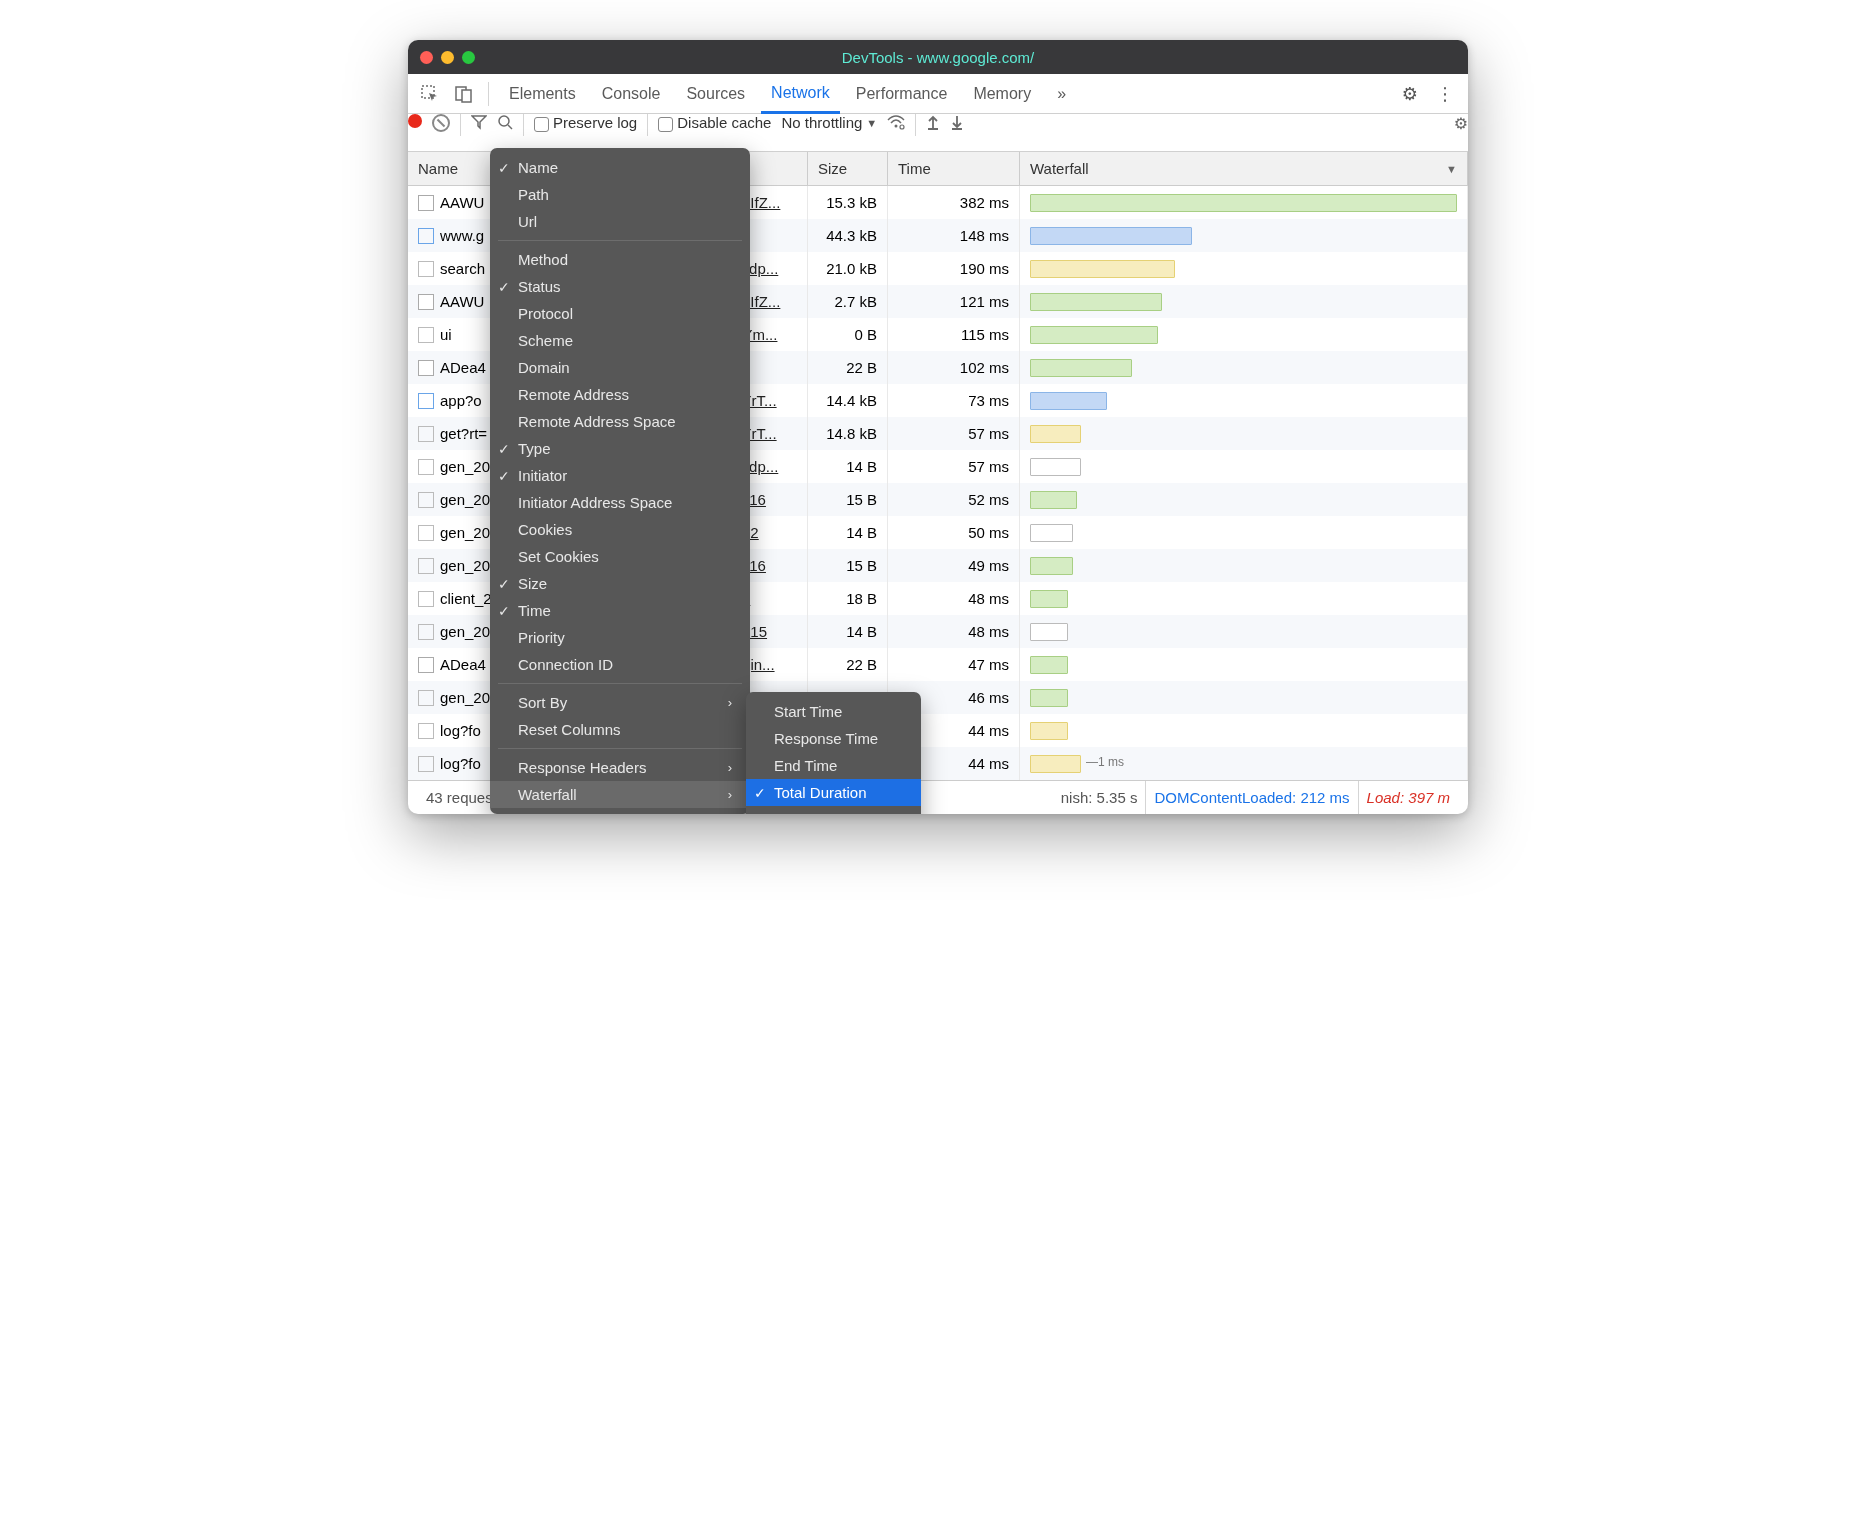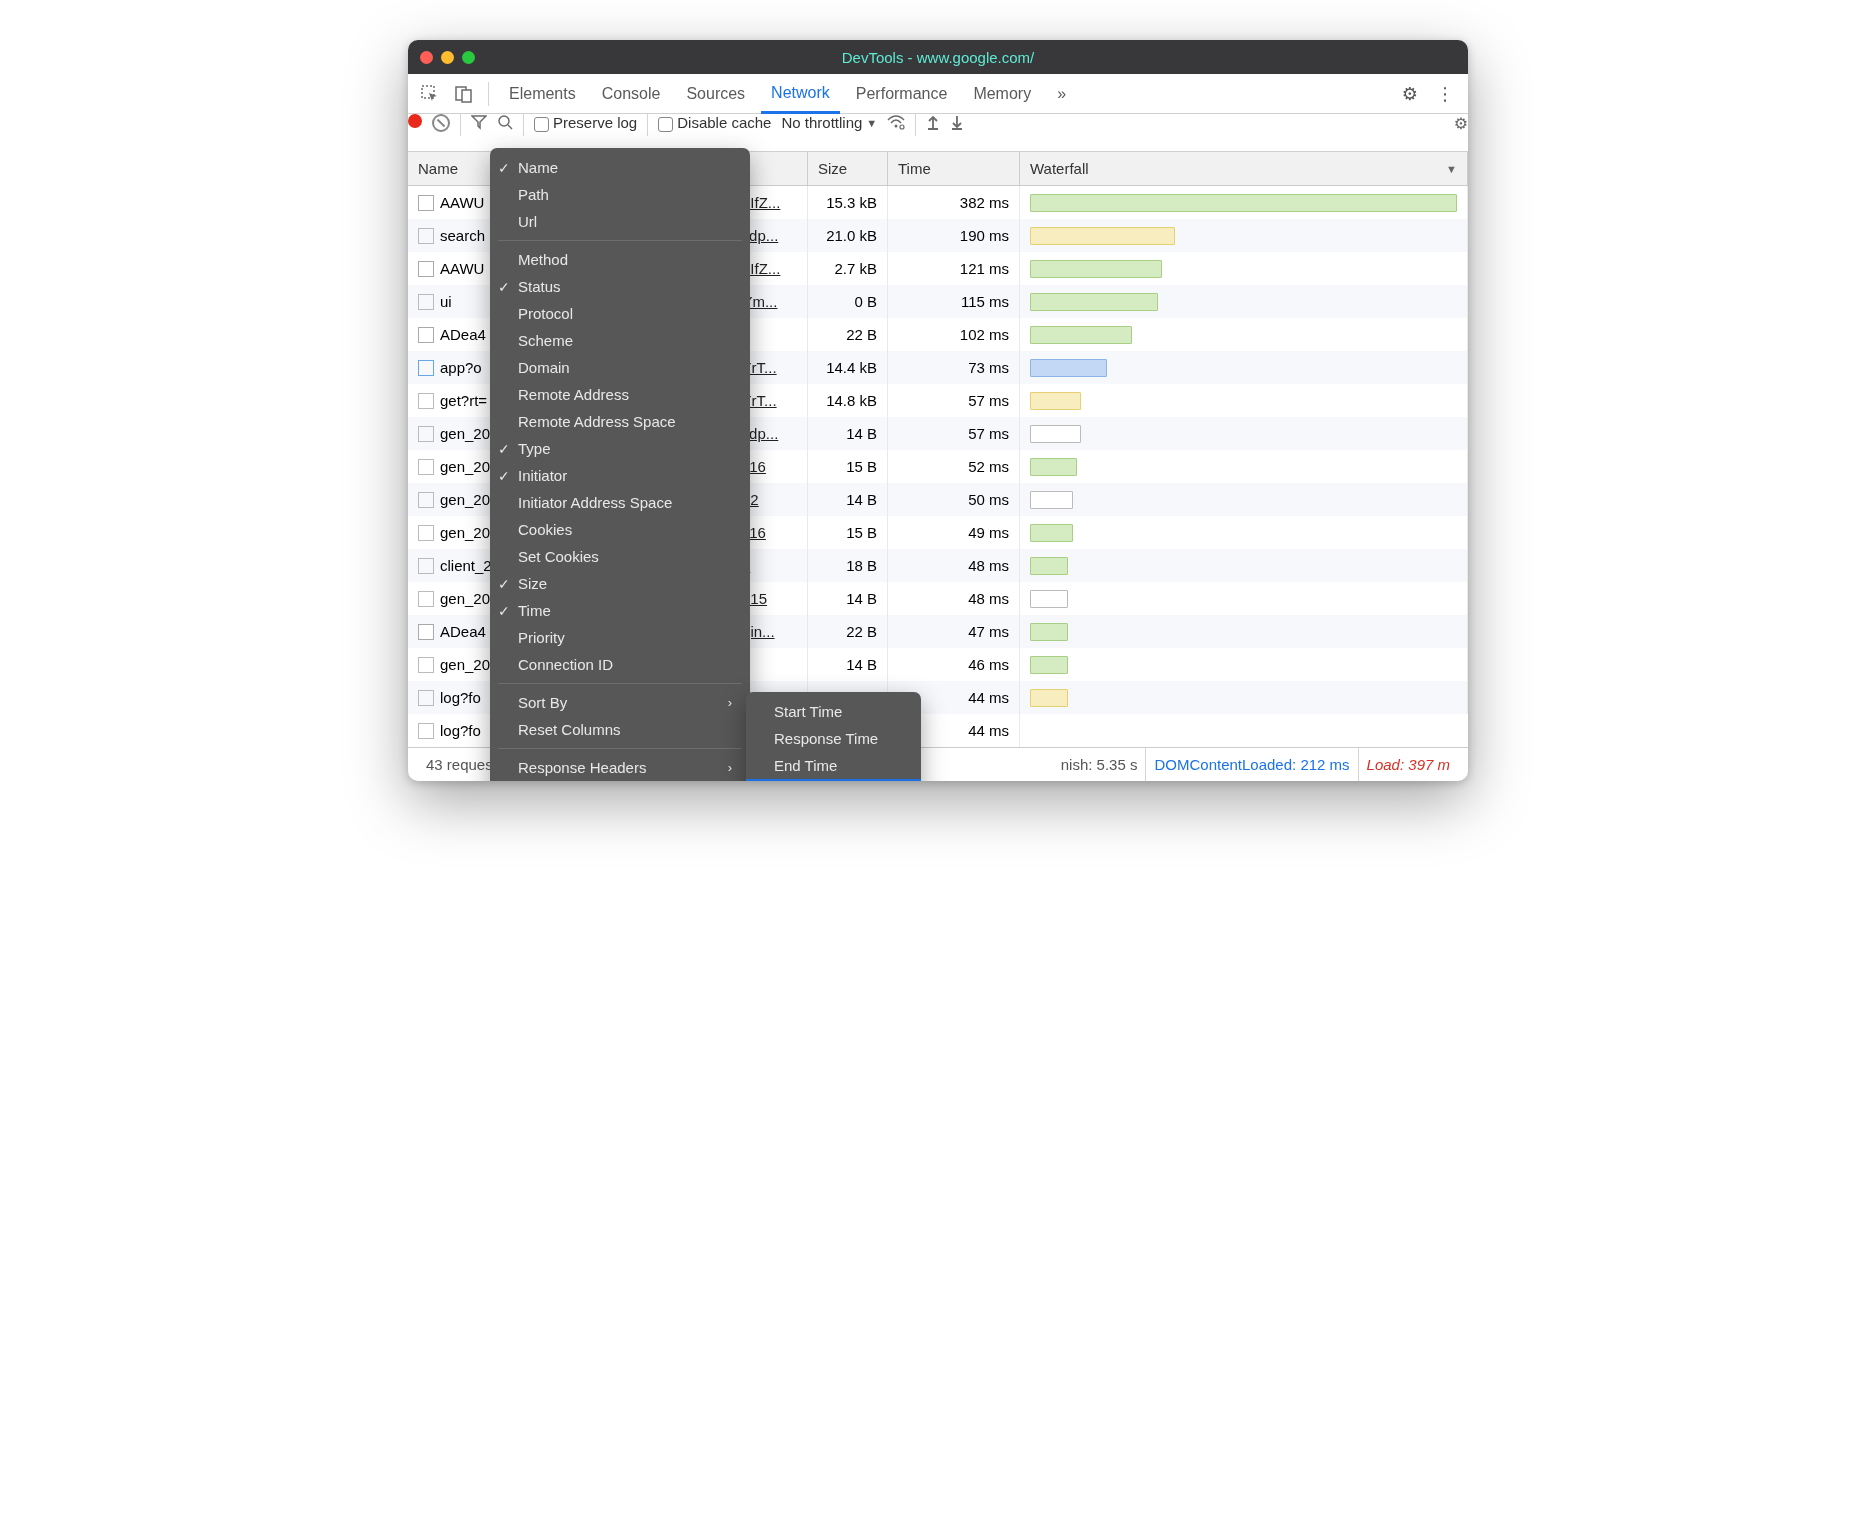--- a/index.html
+++ b/index.html
@@ -242,20 +242,34 @@
           <div class="c size">15.3 kB</div>
           <div class="c time">382 ms</div>
           <div class="c water">
             <div class="bar-wrap">
               <div class="bar green" style="left: 0%; width: 100%;"></div>
             </div>
           </div>
         </div>
         <div class="row">
           <div class="c name">
+            <span class="fi doc"></span>
+            <span>www.g</span>
+          </div>
+          <div class="c init">Other</div>
+          <div class="c size">44.3 kB</div>
+          <div class="c time">148 ms</div>
+          <div class="c water">
+            <div class="bar-wrap">
+              <div class="bar blue" style="left: 0%; width: 38%;"></div>
+            </div>
+          </div>
+        </div>
+        <div class="row">
+          <div class="c name">
             <span class="fi empty"></span>
             <span>search</span>
           </div>
           <div class="c init u">m=cdos,dp...</div>
           <div class="c size">21.0 kB</div>
           <div class="c time">190 ms</div>
           <div class="c water">
             <div class="bar-wrap">
               <div class="bar yellow" style="left: 0%; width: 34%;"></div>
             </div>
@@ -458,20 +472,26 @@
           </div>
         </div>
         <div class="row">
           <div class="c name">
             <span class="fi empty"></span>
             <span>log?fo</span>
           </div>
           <div class="c init"></div>
           <div class="c size">70 B</div>
           <div class="c time">44 ms</div>
+          <div class="c water">
+            <div class="bar-wrap">
+              <div class="bar yellow" style="left: 0%; width: 12%;"></div>
+              <span class="bar-label">—1 ms</span>
+            </div>
+          </div>
         </div>
       </div>
   </div>
 
   <div class="statusbar">
     <span class="seg">43 reques</span>
     <span style="flex:1"></span>
     <span class="seg">nish: 5.35 s</span>
     <span class="sep"></span>
     <span class="seg blue">DOMContentLoaded: 212 ms</span>

